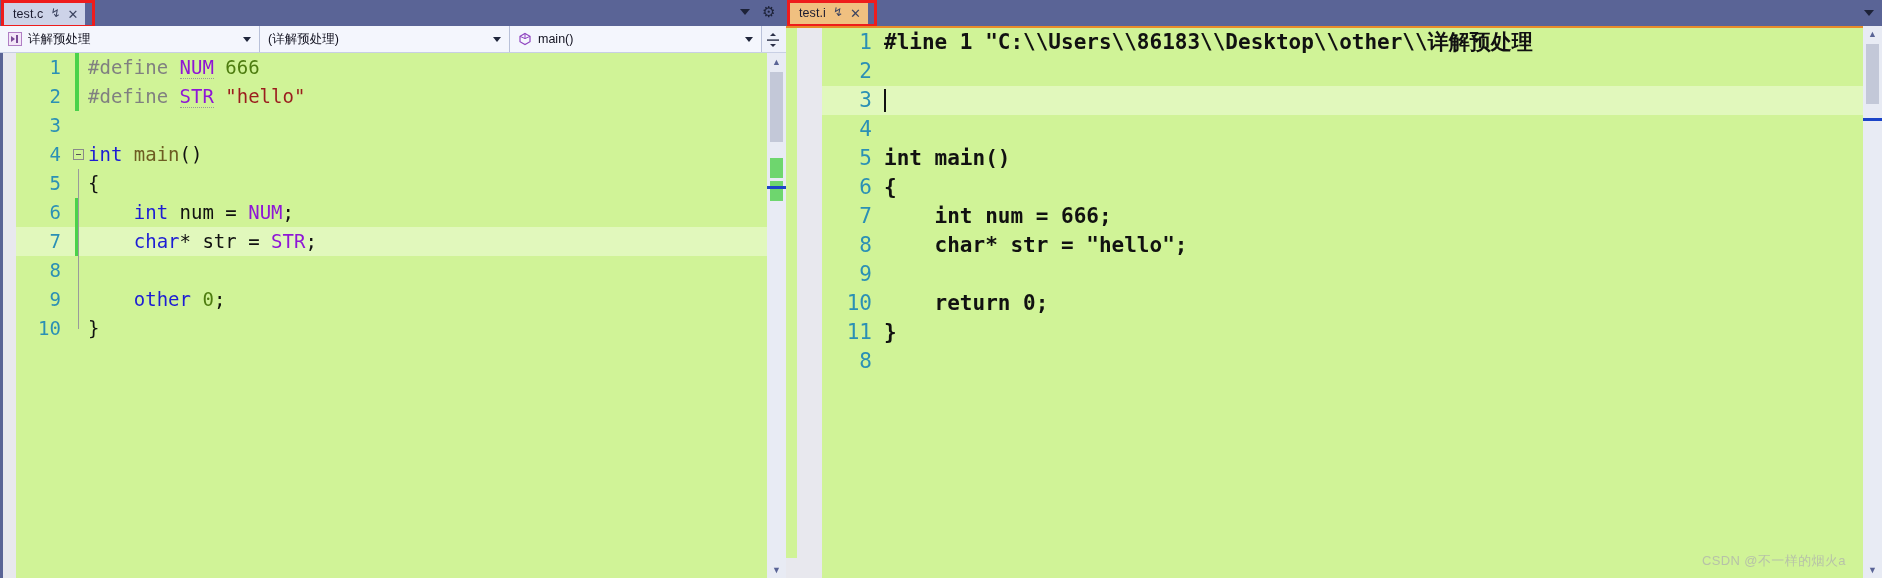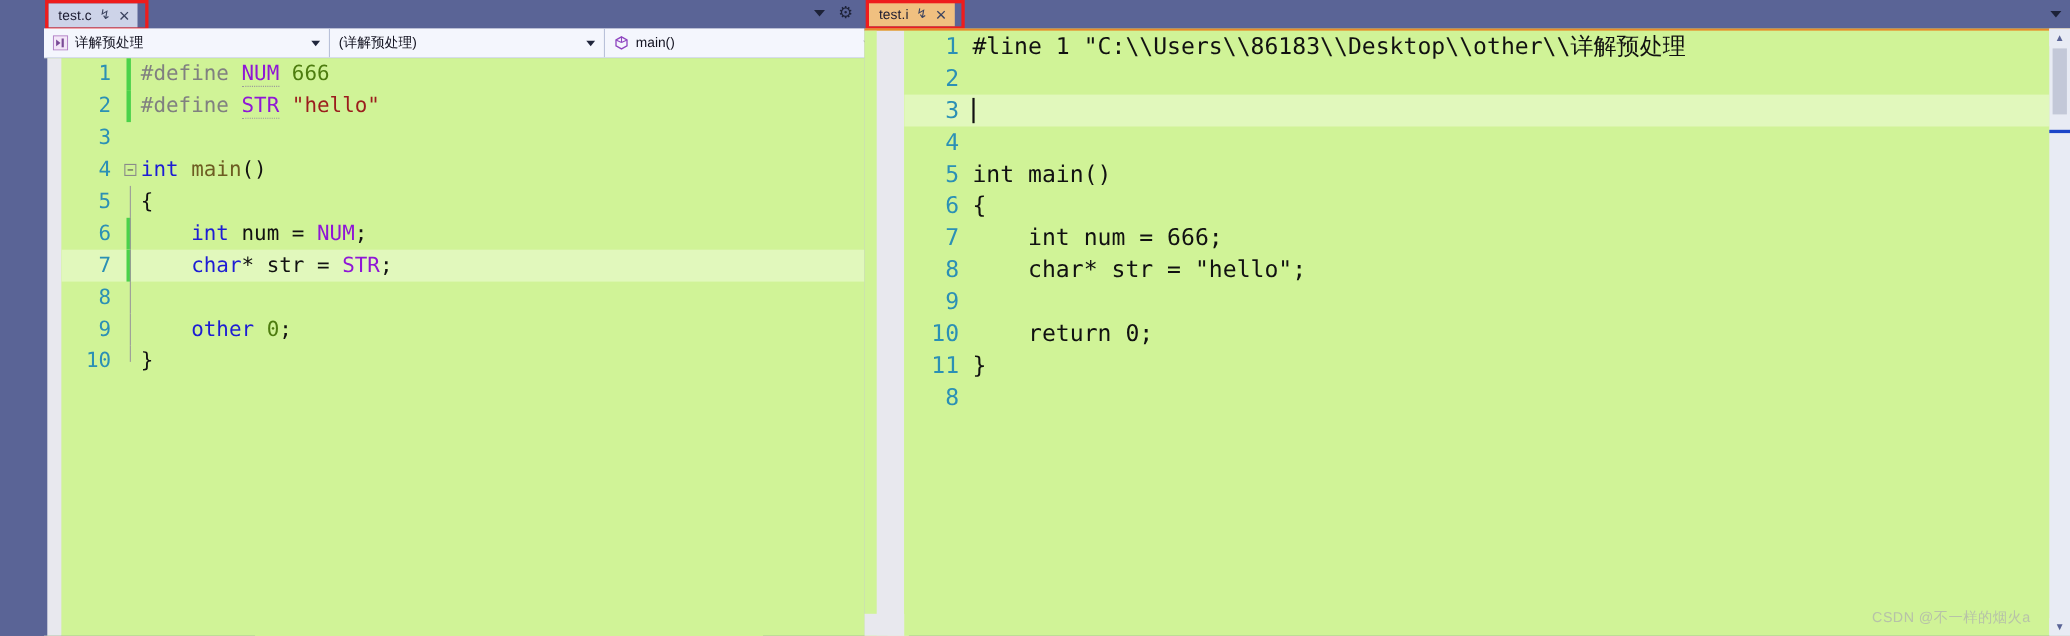--- a/index.html
+++ b/index.html
@@ -5,21 +5,21 @@
   * { box-sizing: border-box; margin: 0; padding: 0; }
   html, body {
     width: 1882px; height: 578px;
     overflow: hidden;
     background: #5a6496;
     font-family: "Liberation Sans", sans-serif;
   }
   #root { position: relative; width: 1882px; height: 578px; background: #5a6496; }
 
   
-  .pane-left { position: absolute; left: 0; top: 0; width: 786px; height: 578px; margin-left: 40px; }
+  .pane-left { position: absolute; left: 0; top: 0; width: 786px; height: 578px; }
 
   .tabstrip-left {
     position: absolute; left: 0; top: 0; width: 786px; height: 26px;
     background: #5a6496;
   }
   .tab {
     position: absolute; display: flex; align-items: center;
     height: 22px; padding: 0 7px 0 9px; gap: 7px;
     font-size: 12.5px; color: #1b1b30; white-space: nowrap;
   }
@@ -158,21 +158,21 @@
     font-size: 21px; line-height: 29px; overflow: hidden;
     background: #d0f397;
   }
   .rn-row { position: relative; height: 29px; display: flex; align-items: center; }
   .rn-row.cur3 { background: #e1f8bc; }
   .rlnum {
     width: 62px; text-align: right; padding-right: 12px;
     color: #2b90b5; font-size: 21px; flex: 0 0 auto;
     font-family: "DejaVu Sans Mono", monospace;
   }
-  .rtext { white-space: pre; color: #111; flex: 1 1 auto; }
+  .rtext { white-space: pre; color: #111; flex: 1 1 auto; font-weight: bold; }
   .caret-bar {
     display: inline-block; width: 2px; height: 23px; background: #111;
     vertical-align: -5px;
   }
 
   
   .vscroll-right {
     position: absolute; right: 0; top: 26px; width: 19px; height: 552px;
     background: #e8ebf4;
   }

